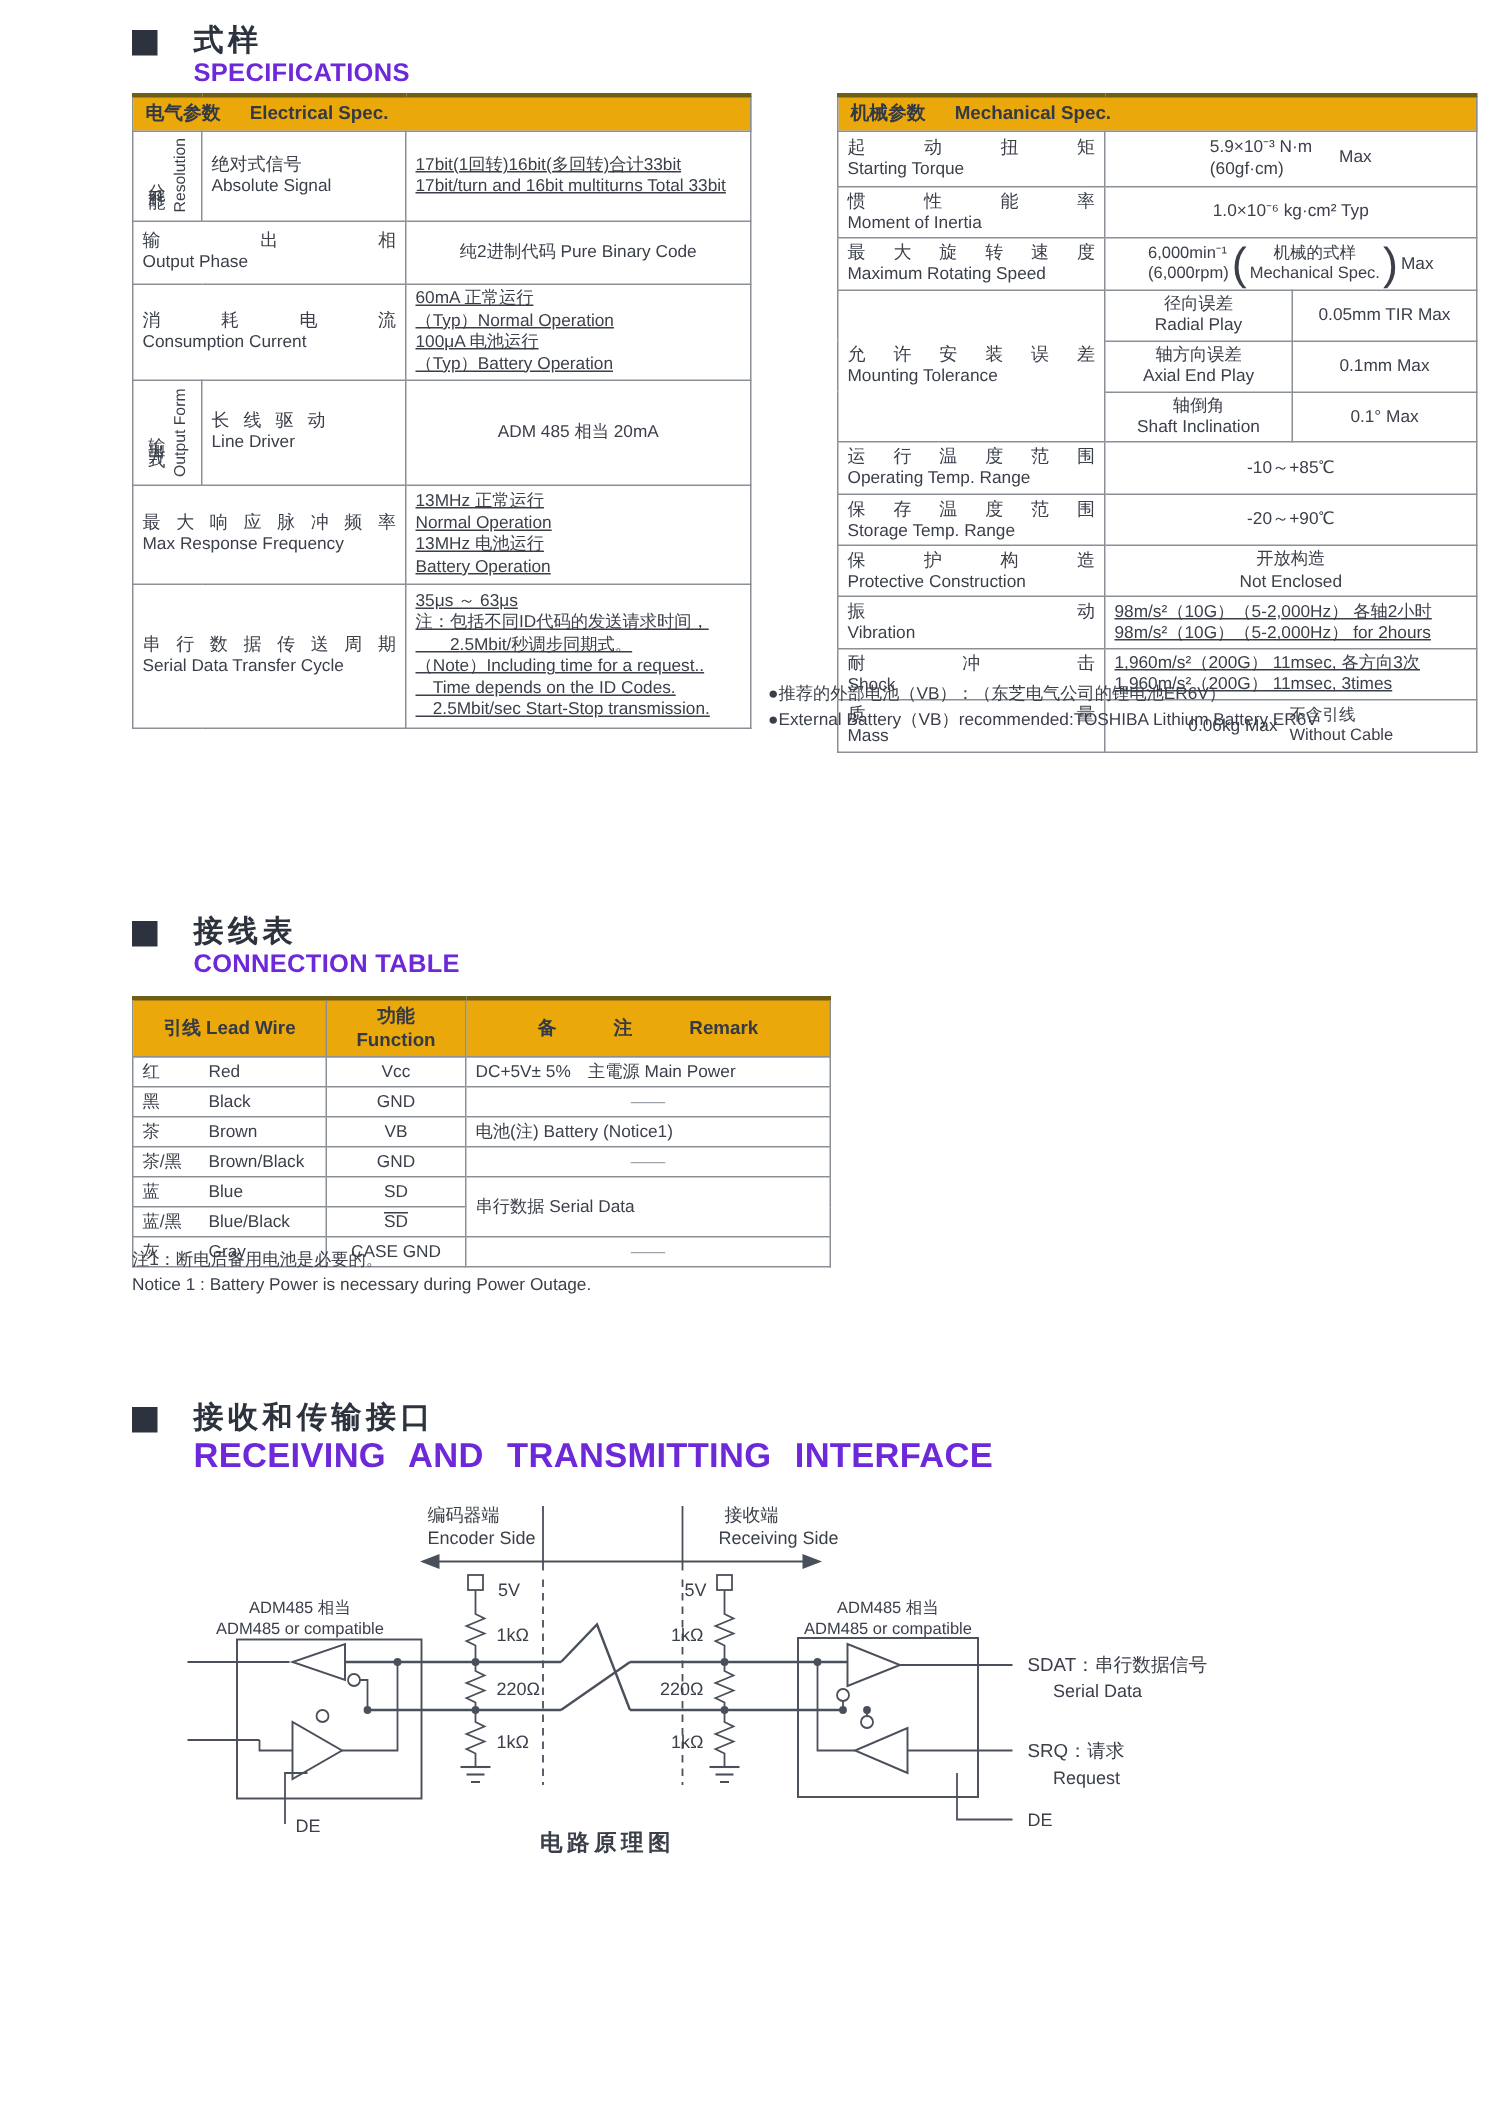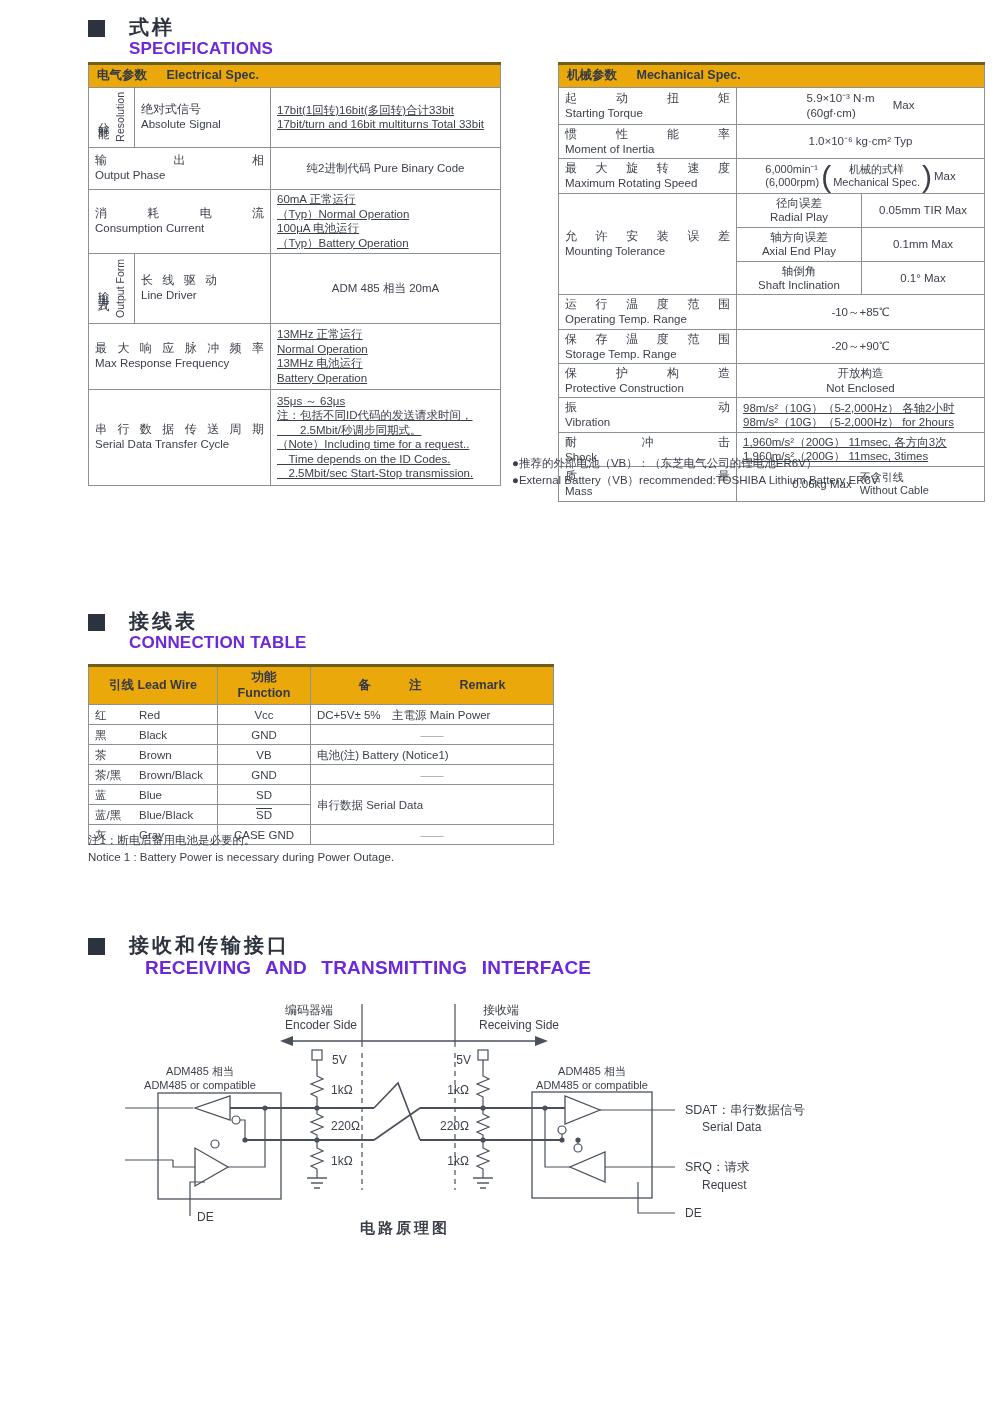--- a/index.html
+++ b/index.html
@@ -9,21 +9,21 @@
     font-family:"Liberation Sans", sans-serif;
     color:#3a3f49; overflow:hidden;
   }
   .abs { position:absolute; }
 
   
   .sec-title { position:absolute; display:flex; align-items:flex-start; gap:24px; }
   .sec-title .sq { width:17px; height:17px; background:#2d333e; margin-top:4px; flex:0 0 auto; }
   .sec-title .zh { font-size:20px; font-weight:bold; letter-spacing:3px; color:#2d333e; line-height:1.1; }
   .sec-title .en { font-size:17px; font-weight:bold; color:#6d28d9; line-height:1.25; letter-spacing:0.2px; }
-  .sec-title .en.big { font-size:19px; word-spacing:9px;margin-left:16px; }
+  .sec-title .en.big { font-size:23px; word-spacing:9px; }
 
   
   table.spec { position:absolute; border-collapse:collapse; table-layout:fixed; background:#fff; }
   table.spec td { border:1px solid #8b9097; vertical-align:middle; padding:2px 6px; font-size:11.5px; line-height:1.25; }
   tr.thead td {
     background:#eba80a; border-top:3px solid #6e5e18; border-bottom:1px solid #8b9097;
     font-weight:bold; font-size:12.5px; color:#333945; padding:3px 8px; height:22px;
   }
   tr.thead .hdr-en { margin-left:16px; }
   .jz { text-align:justify; text-align-last:justify; }

